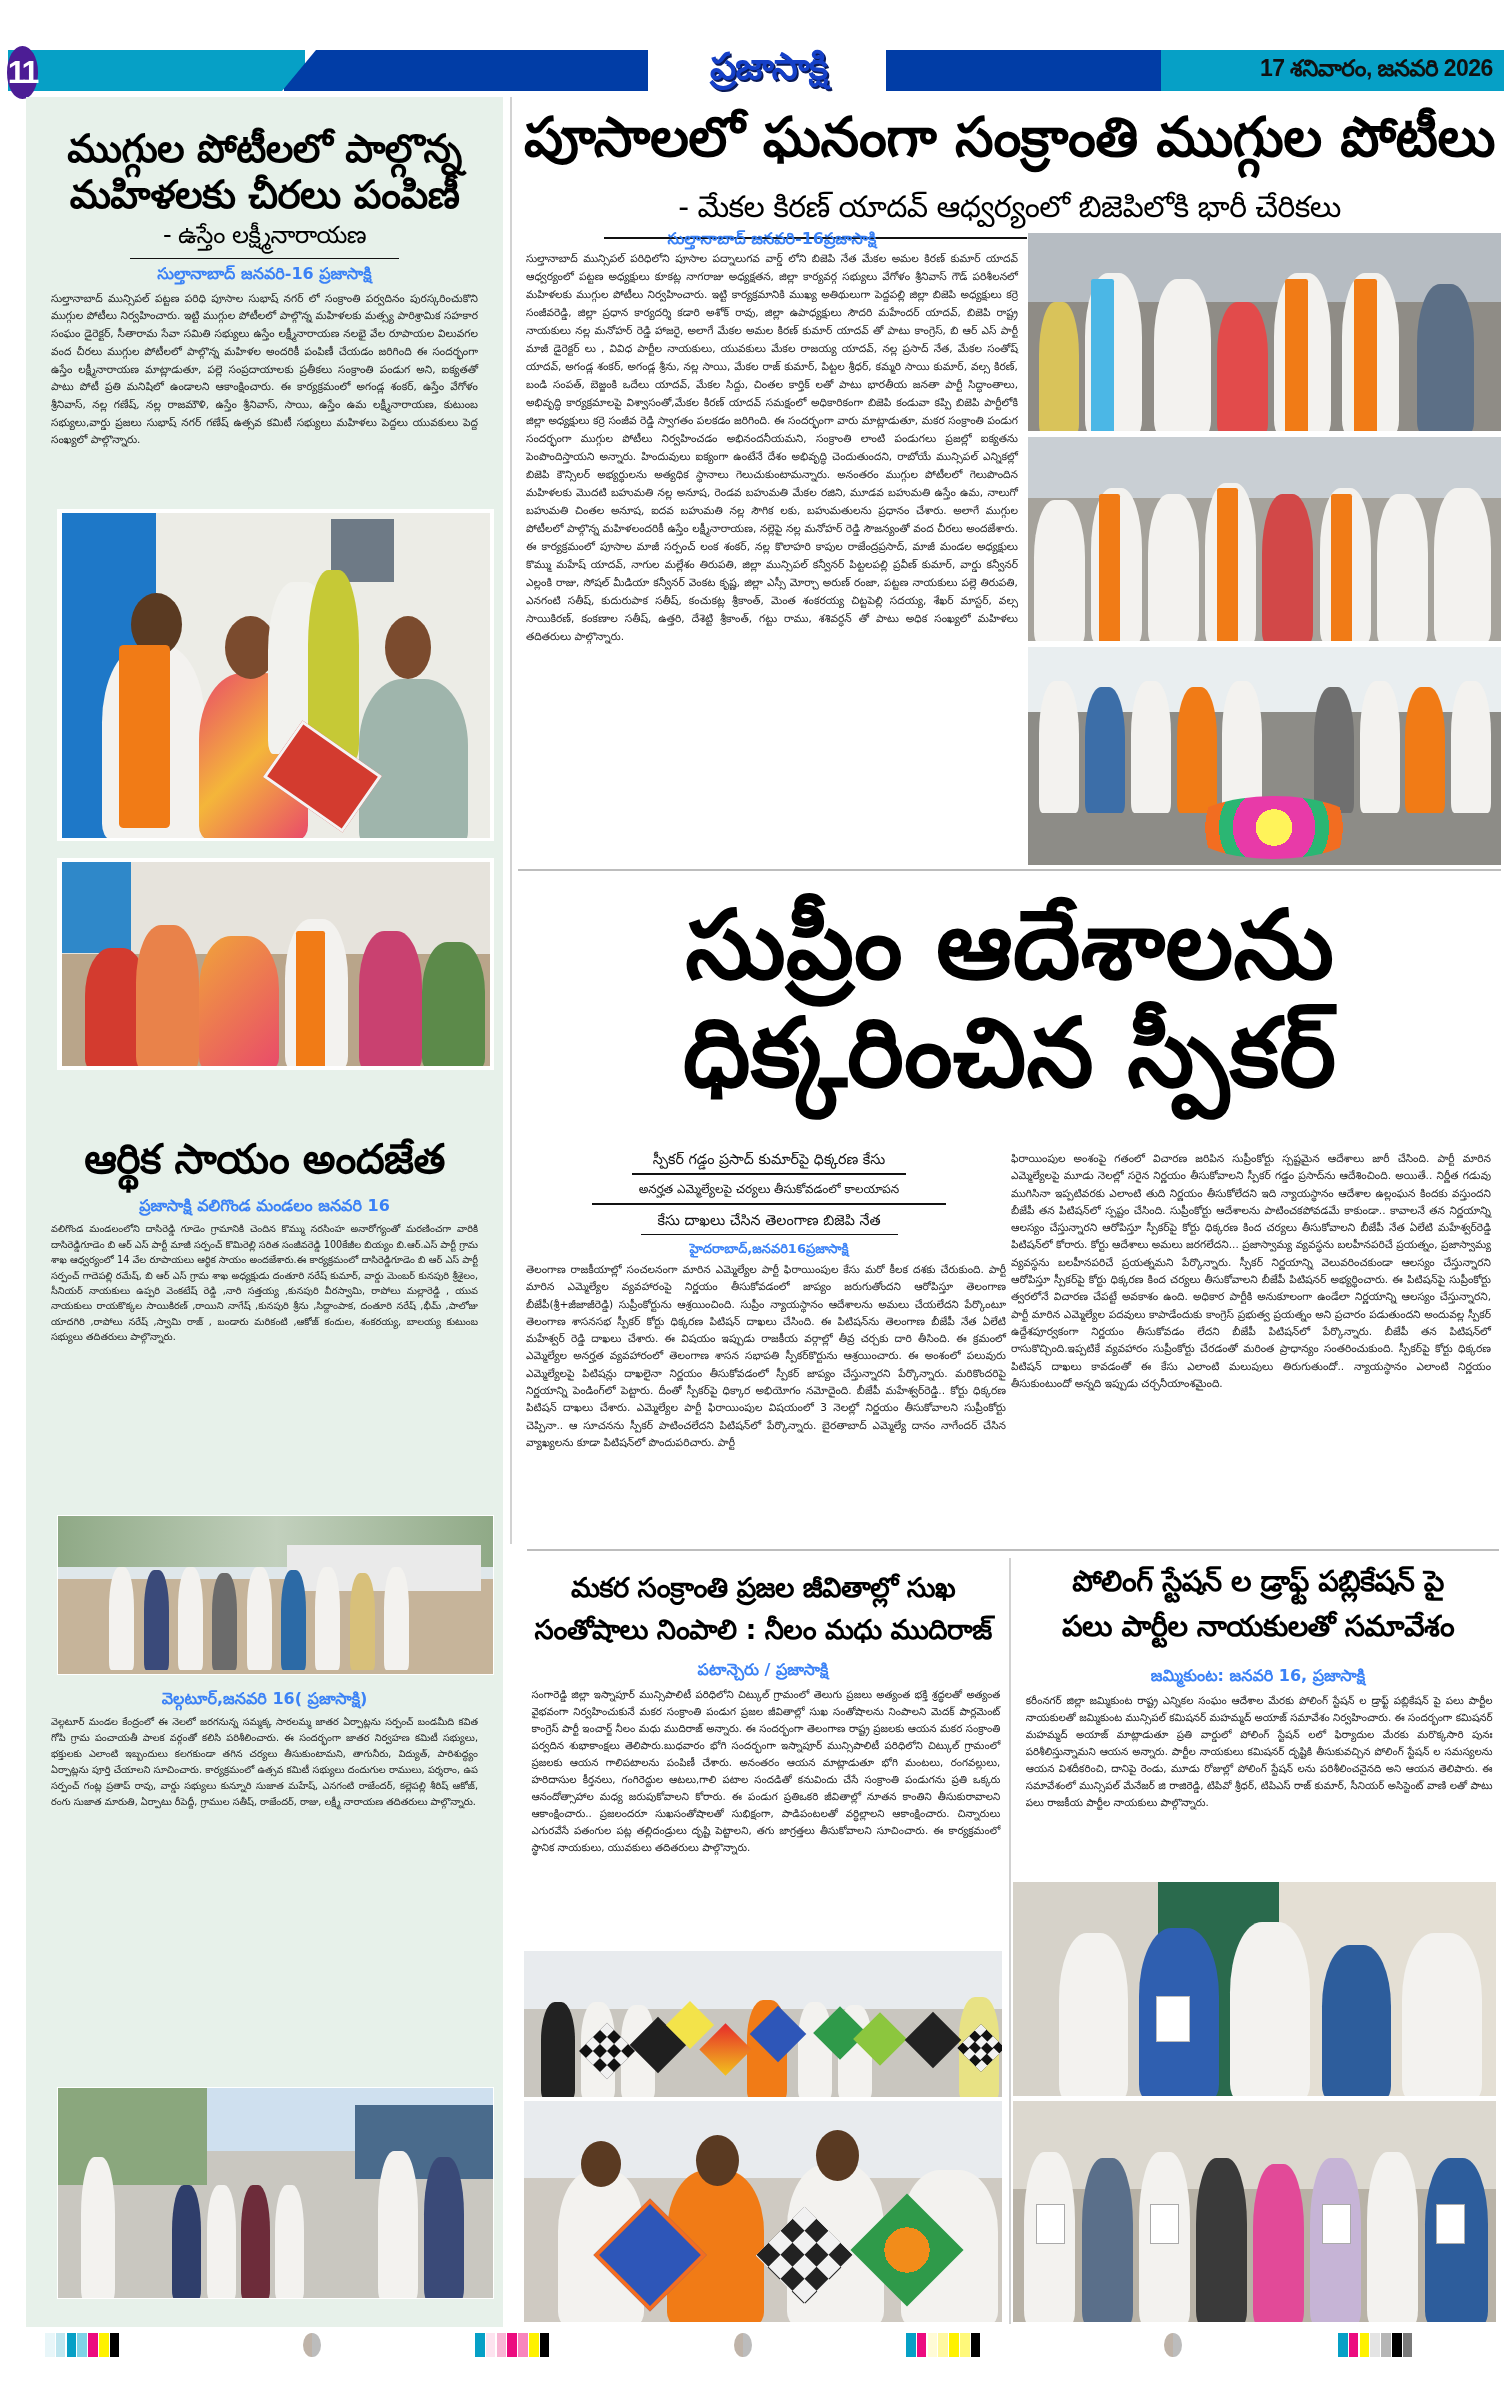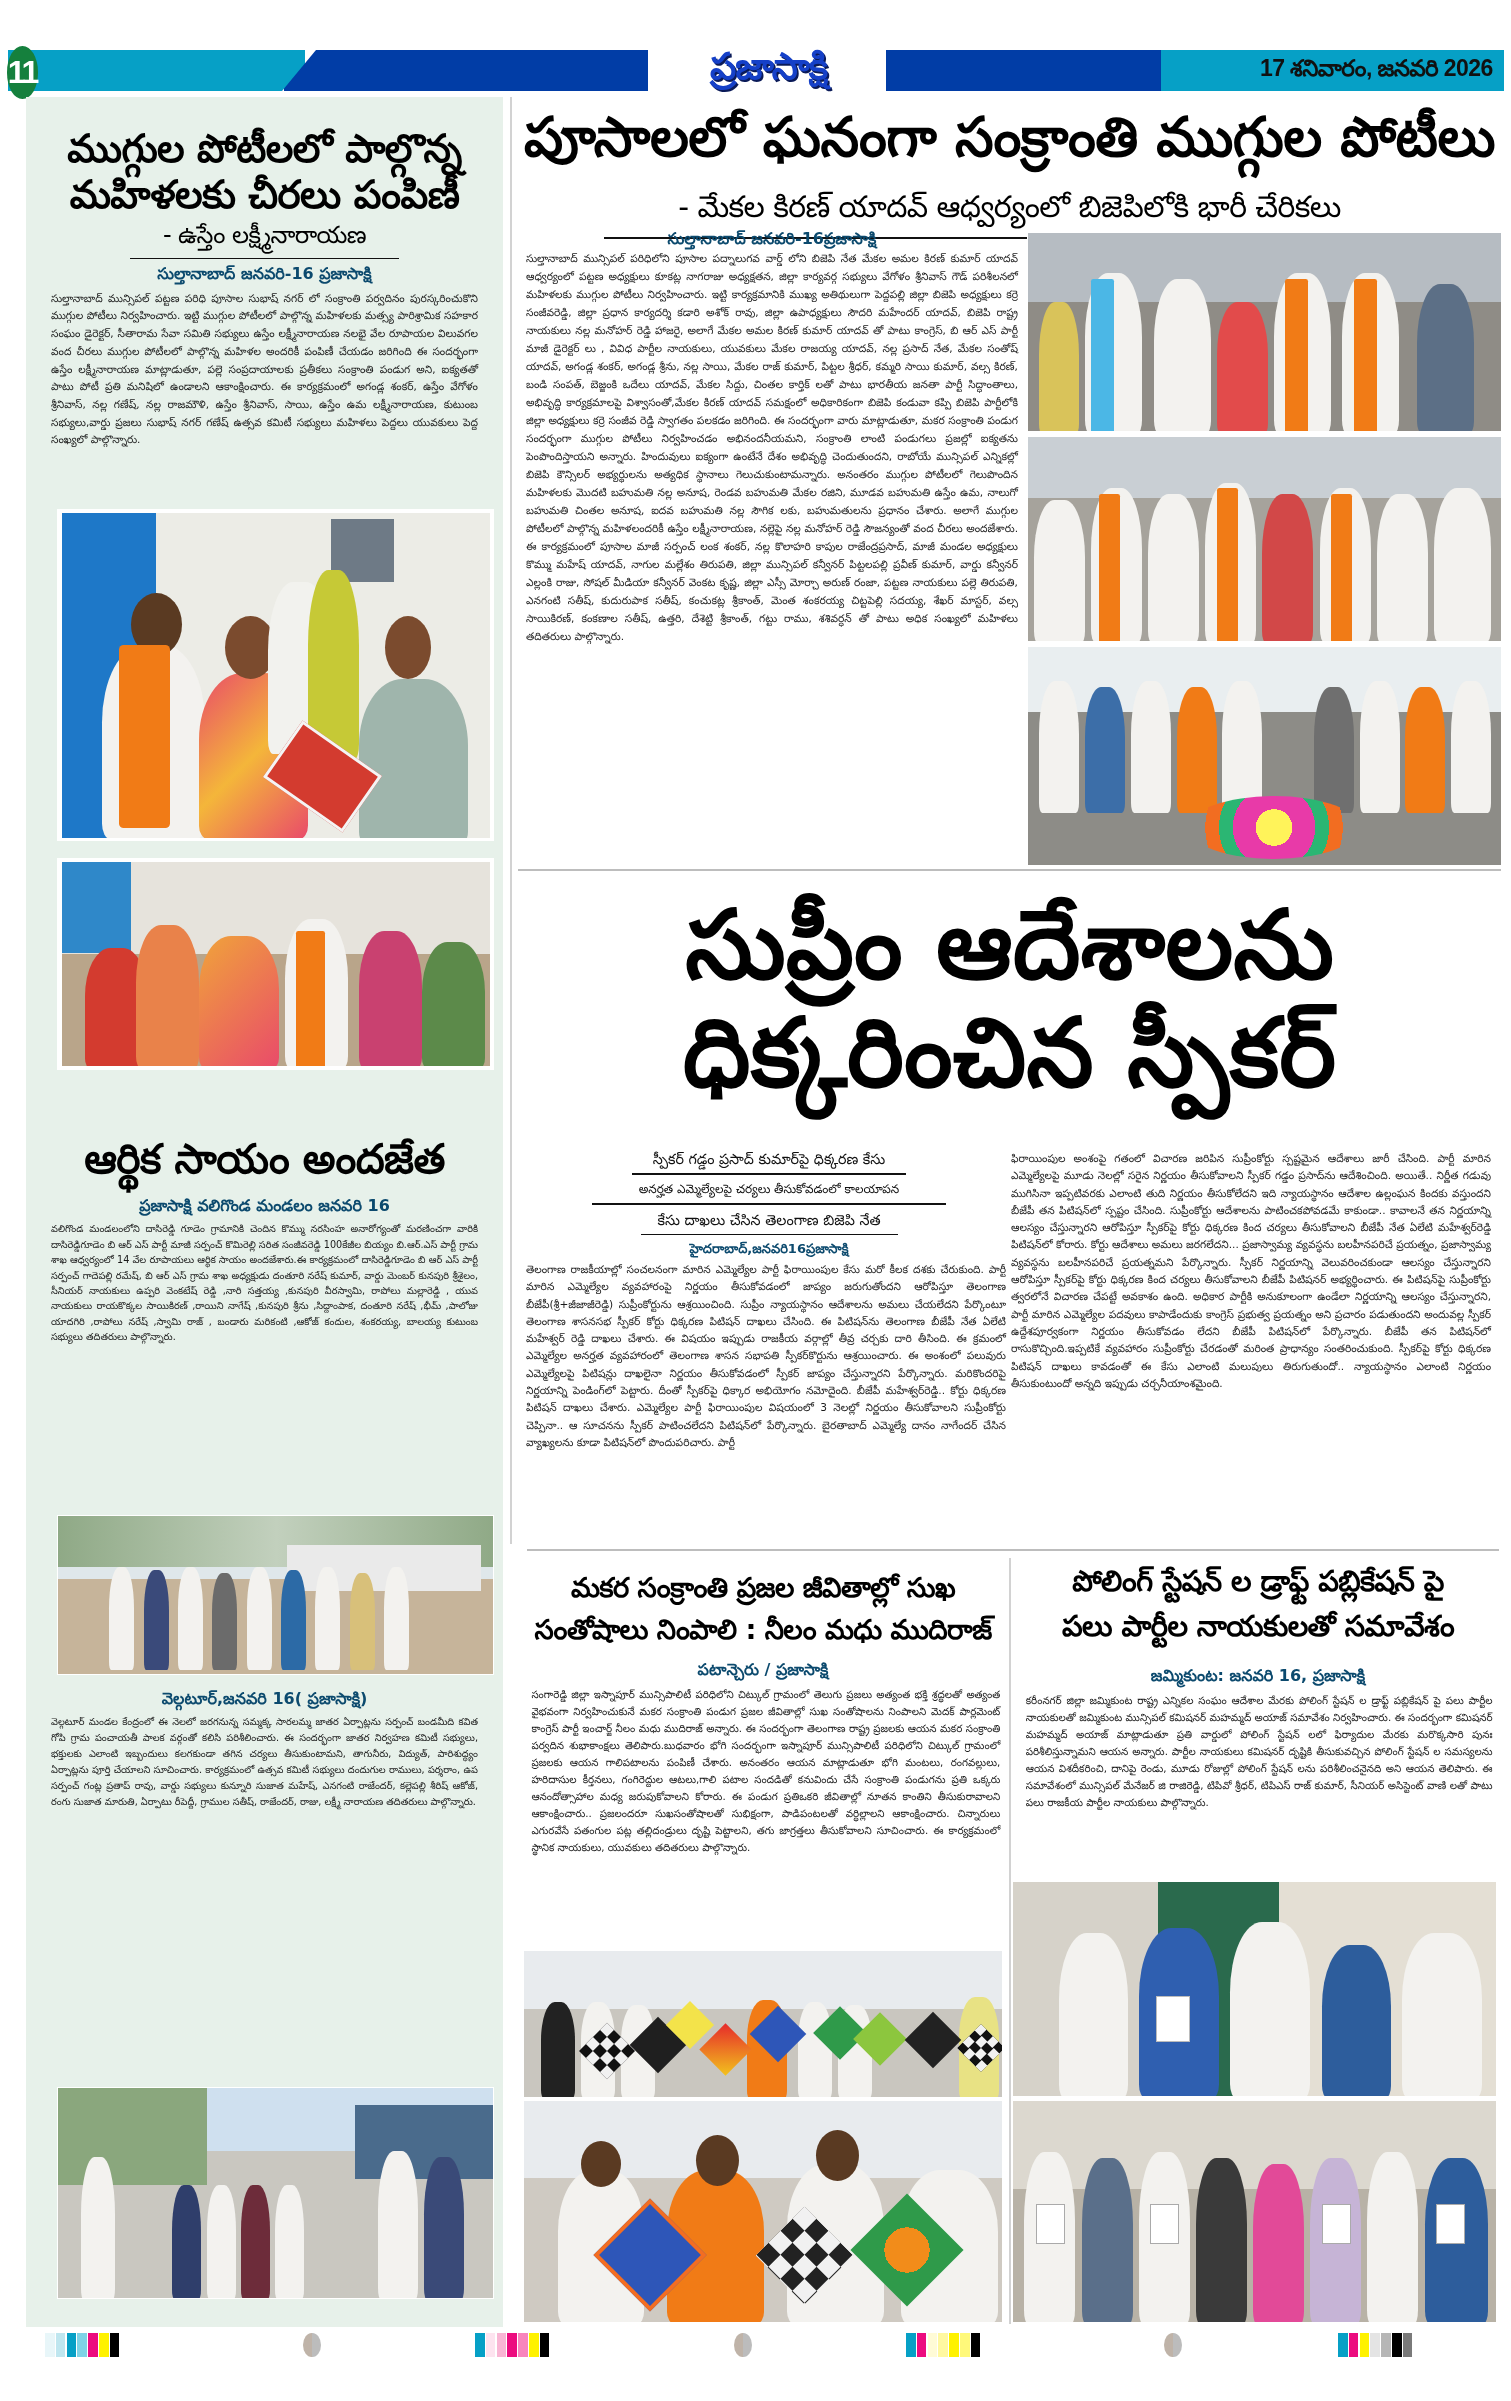--- a/index.html
+++ b/index.html
@@ -13,30 +13,30 @@
   .mh-slant-left { position: absolute; left: 274px; top: 1.1px; width: 366px; height: 41px; background: #013da6;
                    clip-path: polygon(34px 0, 100% 0, 100% 100%, 0 100%); border-left: 2.3px solid #fff; }
   .mh-slant-right { position: absolute; left: 878px; top: 1.1px; width: 309px; height: 41px; background: #013da6;
                     clip-path: polygon(0 0, 100% 0, calc(100% - 34px) 100%, 0 100%); }
   .mh-logo { position: absolute; left: 652px; top: -8px; width: 217px; height: 59px; display: flex;
              align-items: center; justify-content: center; font-family: "DejaVu Sans", sans-serif; font-weight: bold;
              font-size: 37px; color: #1540c8; text-shadow: 1.7px 1.7px 0 #0a1a58; letter-spacing: -1.1px; }
   .mh-date { position: absolute; right: 11.4px; top: 5.7px; height: 32px; display: flex; align-items: center;
              font-family: "Liberation Sans", sans-serif; font-weight: bold; font-size: 23px; color: #111; letter-spacing: -0.6px; }
   .page-no { position: absolute; left: 6.9px; top: 46px; width: 31px; height: 53px; border-radius: 15.4px / 26px;
-             background: #15803d; color: #fff; font-family: "Liberation Sans", sans-serif; font-weight: bold; font-size: 32px;
+             background: #4c1d95; color: #fff; font-family: "Liberation Sans", sans-serif; font-weight: bold; font-size: 32px;
              display: flex; align-items: center; justify-content: center; letter-spacing: -2.3px; }
 
   
   .left-col { position: absolute; left: 26px; top: 97px; width: 477px; height: 2230px; background: #e7f1ea; }
   .vrule { position: absolute; width: 1.7px; background: #d2d2d2; }
   .hrule { position: absolute; height: 2.3px; background: #bdbdbd; }
 
   .headline { font-weight: bold; text-align: center; color: #000; line-height: 1.18; letter-spacing: -0.6px; }
-  .dateline { color: #0c4a6e; font-weight: bold; text-align: center; }
+  .dateline { color: #3b82f6; font-weight: bold; text-align: center; }
   .body-text { font-family: "DejaVu Sans", sans-serif; font-size: 11.7px; line-height: 20px; text-align: justify; color: #1a1a1a; }
   .body-sm { font-size: 10.3px; line-height: 16.6px; }
   .underline-rule { height: 1.7px; background: #111; margin: 0 auto; }
 
   .photo { position: absolute; overflow: hidden; border: 1.7px solid #fff; }
   .photo-frame { position: absolute; background: #fff; }
 
   
   .scene { position: absolute; inset: 0; }
   .p { position: absolute; border-radius: 40% 40% 8% 8%; }

